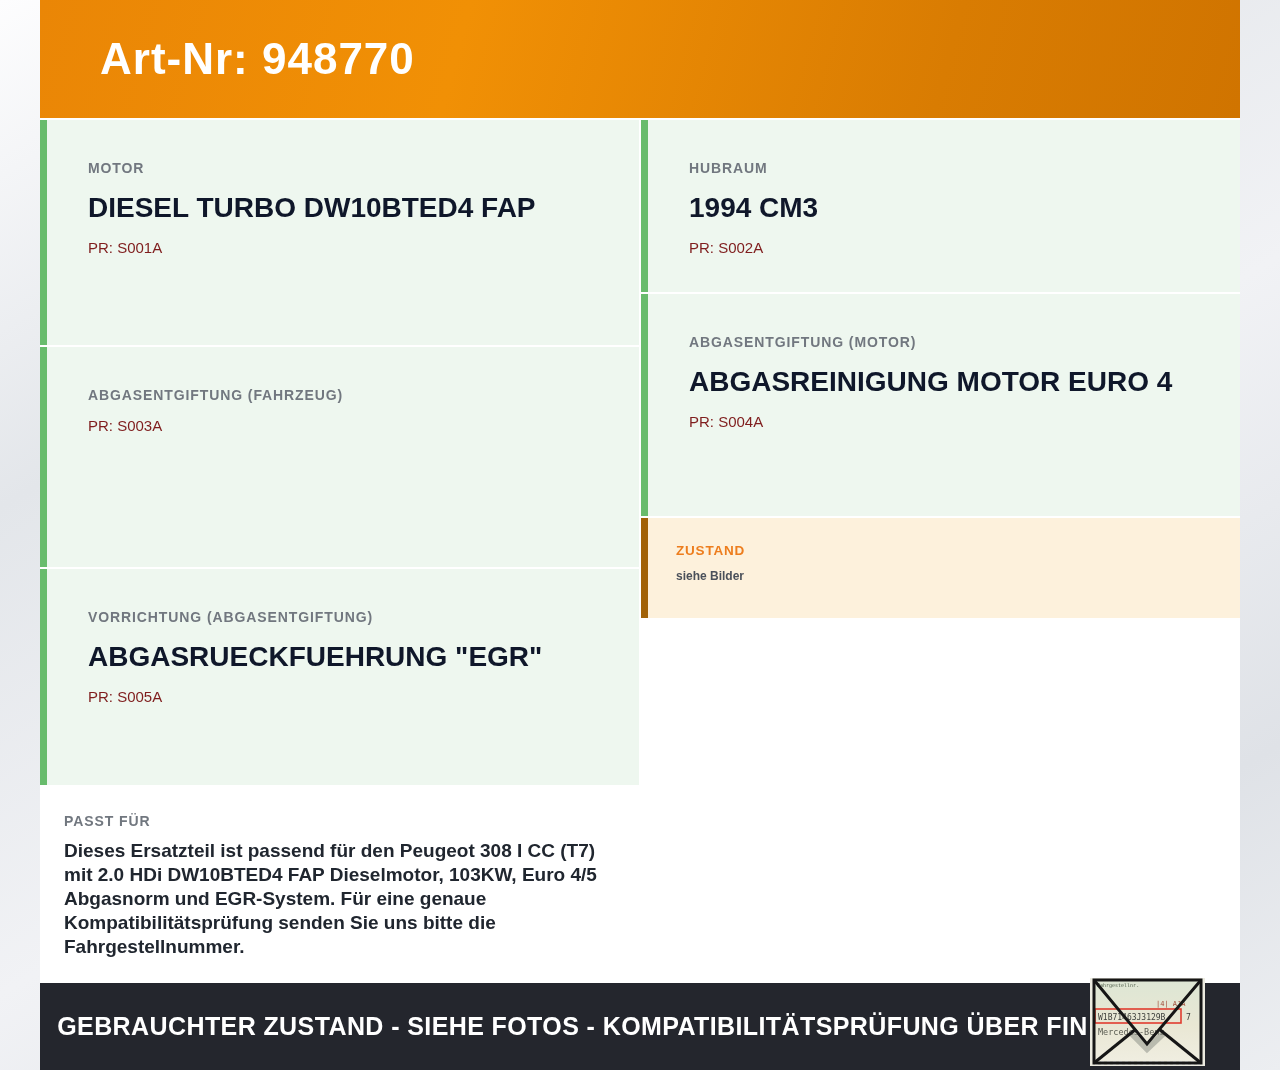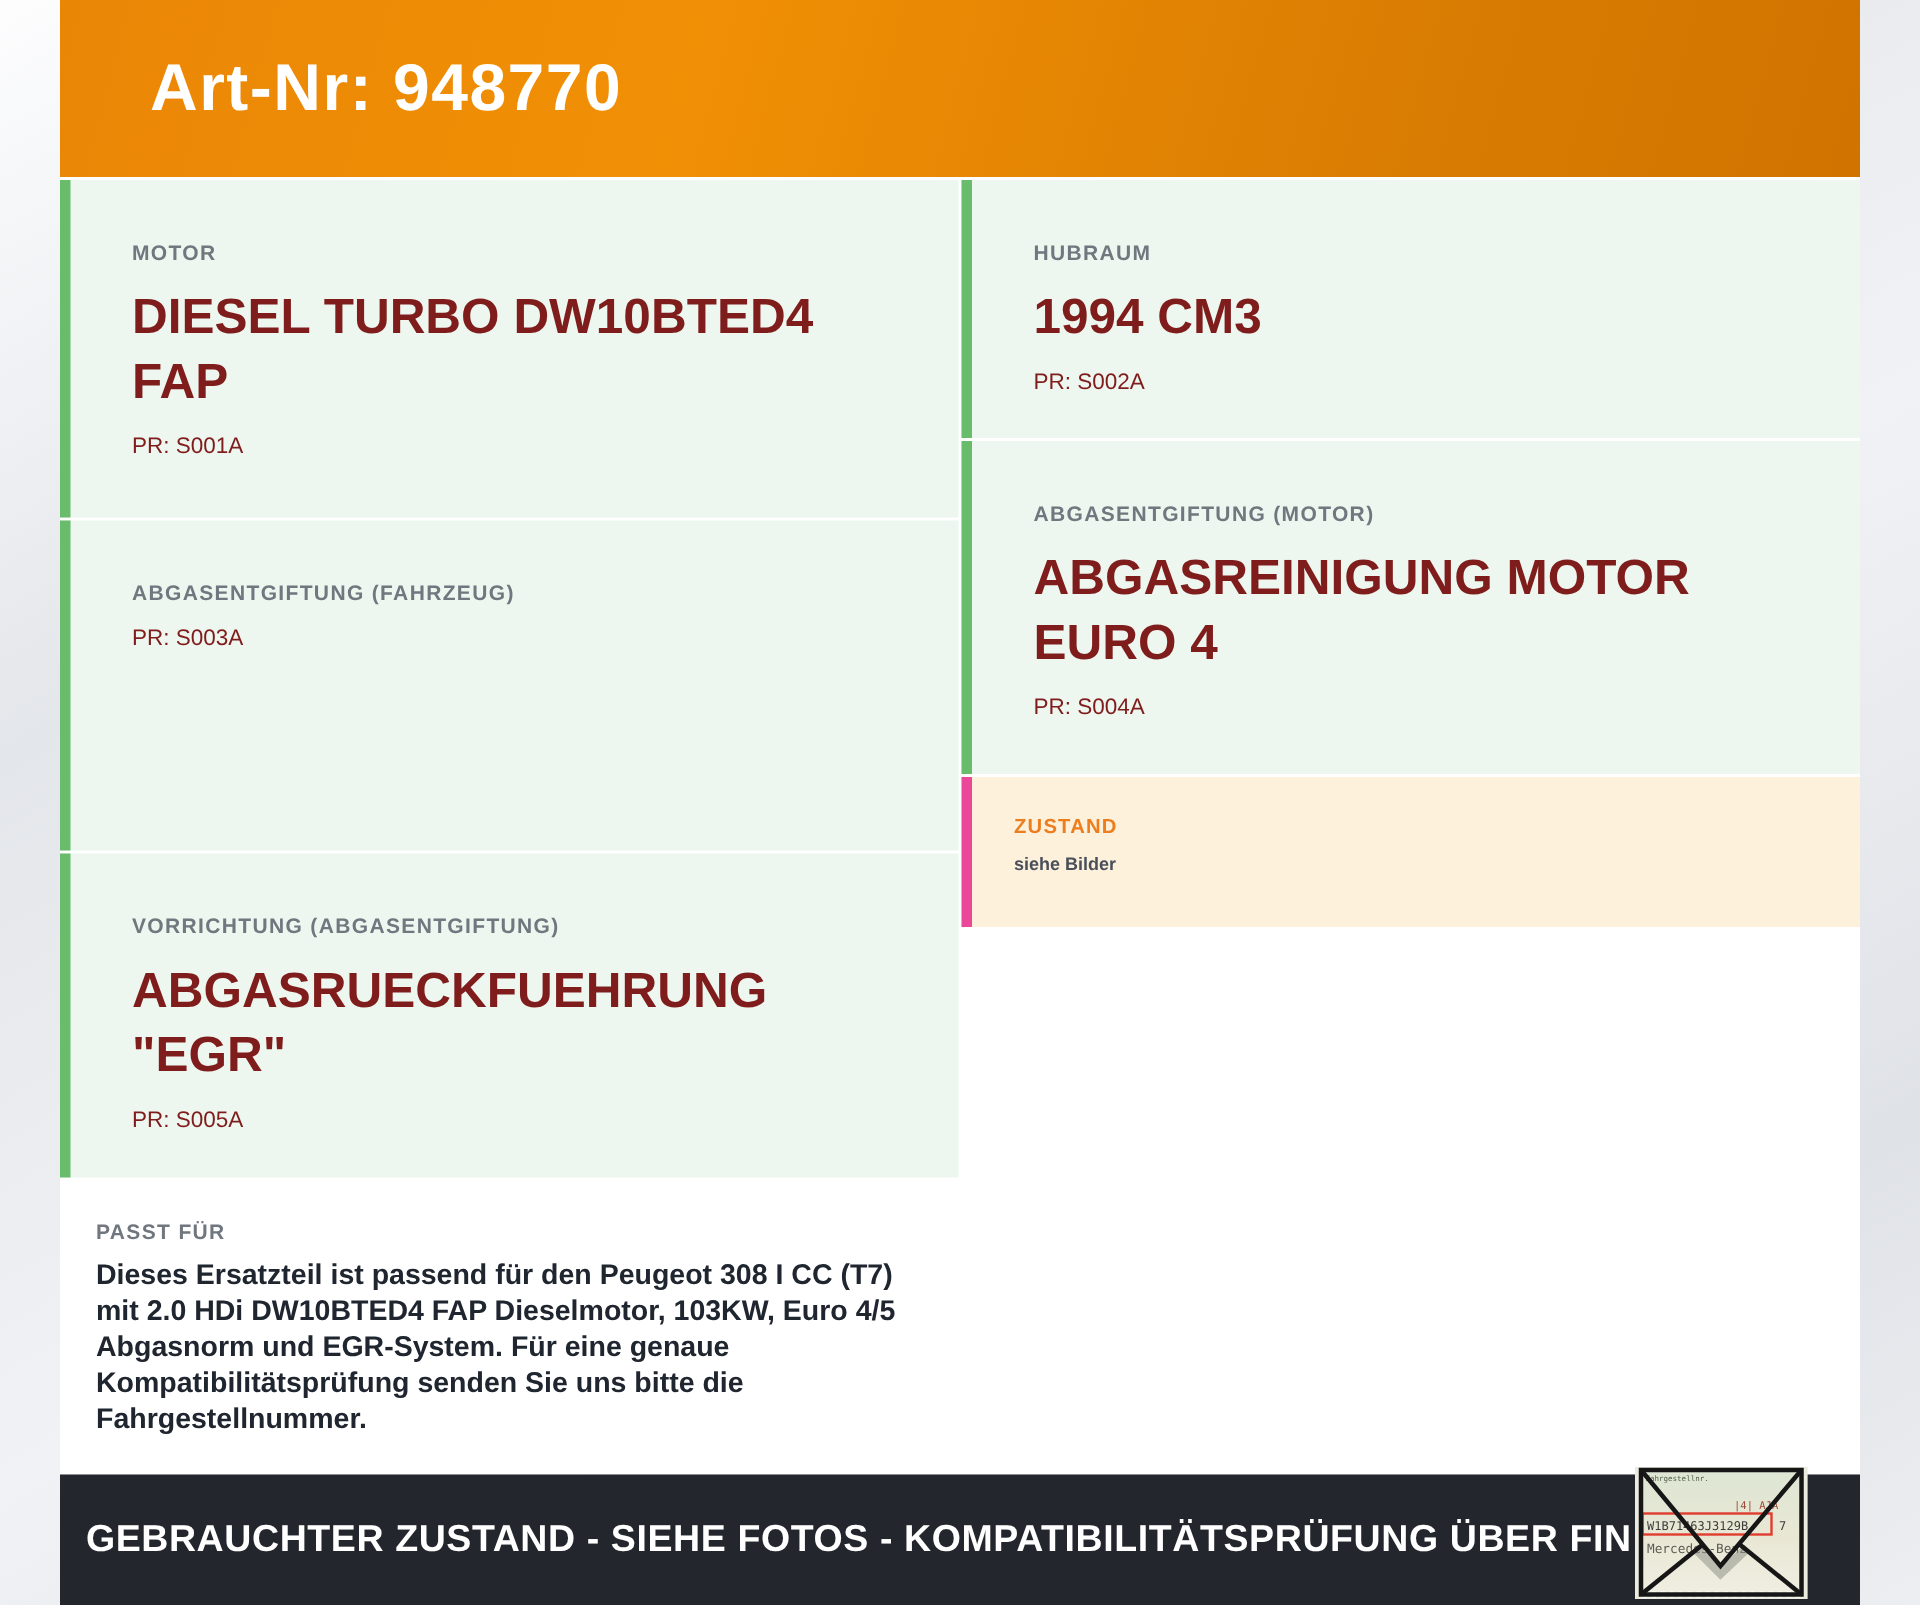--- a/index.html
+++ b/index.html
@@ -52,24 +52,24 @@
   }
   .card .label, .label-generic {
     font-size: 14px;
     font-weight: 700;
     letter-spacing: 0.9px;
     color: #71777f;
     text-transform: uppercase;
     margin-bottom: 14px;
   }
   .card .value {
-    font-size: 33px;
+    font-size: 28px;
     font-weight: 700;
     line-height: 1.3;
-    color: #7f1d1d;
+    color: #0f172a;
   }
   .card .pr {
     font-size: 15px;
     color: #7f1d1d;
     margin-top: 13px;
   }
   .h-l1 { min-height: 225px; }
   .h-l2 { min-height: 220px; }
   .h-l3 { min-height: 216px; }
   .h-r1 { min-height: 172px; }
@@ -84,21 +84,21 @@
   .fit-card .fit-text {
     font-size: 19px;
     font-weight: 600;
     line-height: 1.26;
     color: #20262f;
     max-width: 545px;
   }
   
   .cond-card {
     background: #fdf1dc;
-    border-left: 7px solid #ec4899;
+    border-left: 7px solid #a16207;
     padding: 25px 20px 20px 28px;
     min-height: 100px;
     margin-bottom: 2px;
   }
   .cond-card .label {
     font-size: 13.5px;
     font-weight: 700;
     letter-spacing: 0.8px;
     color: #ed7d1d;
     text-transform: uppercase;

